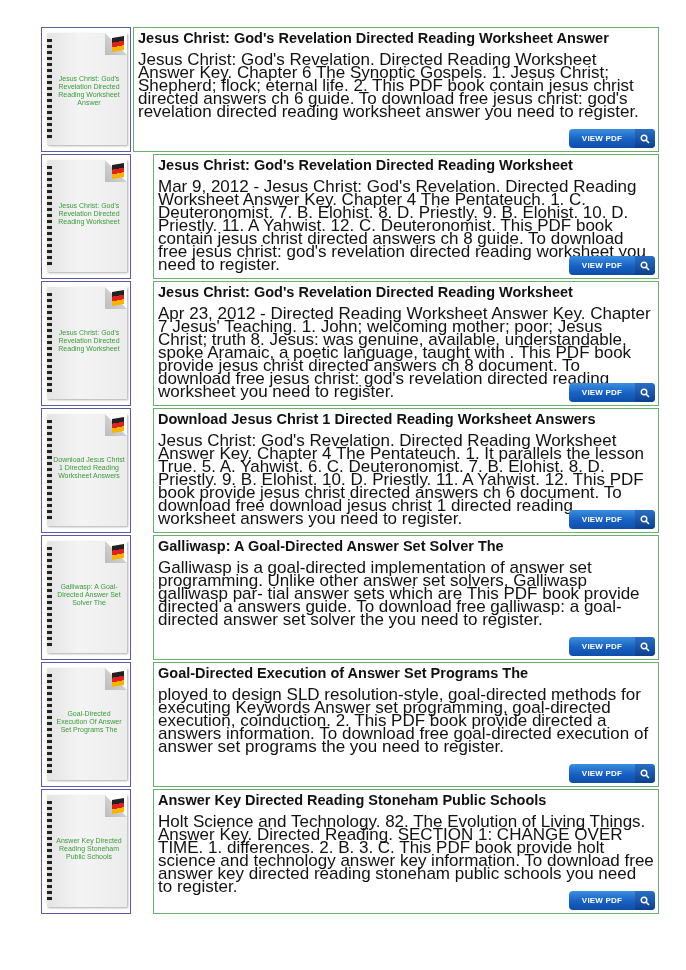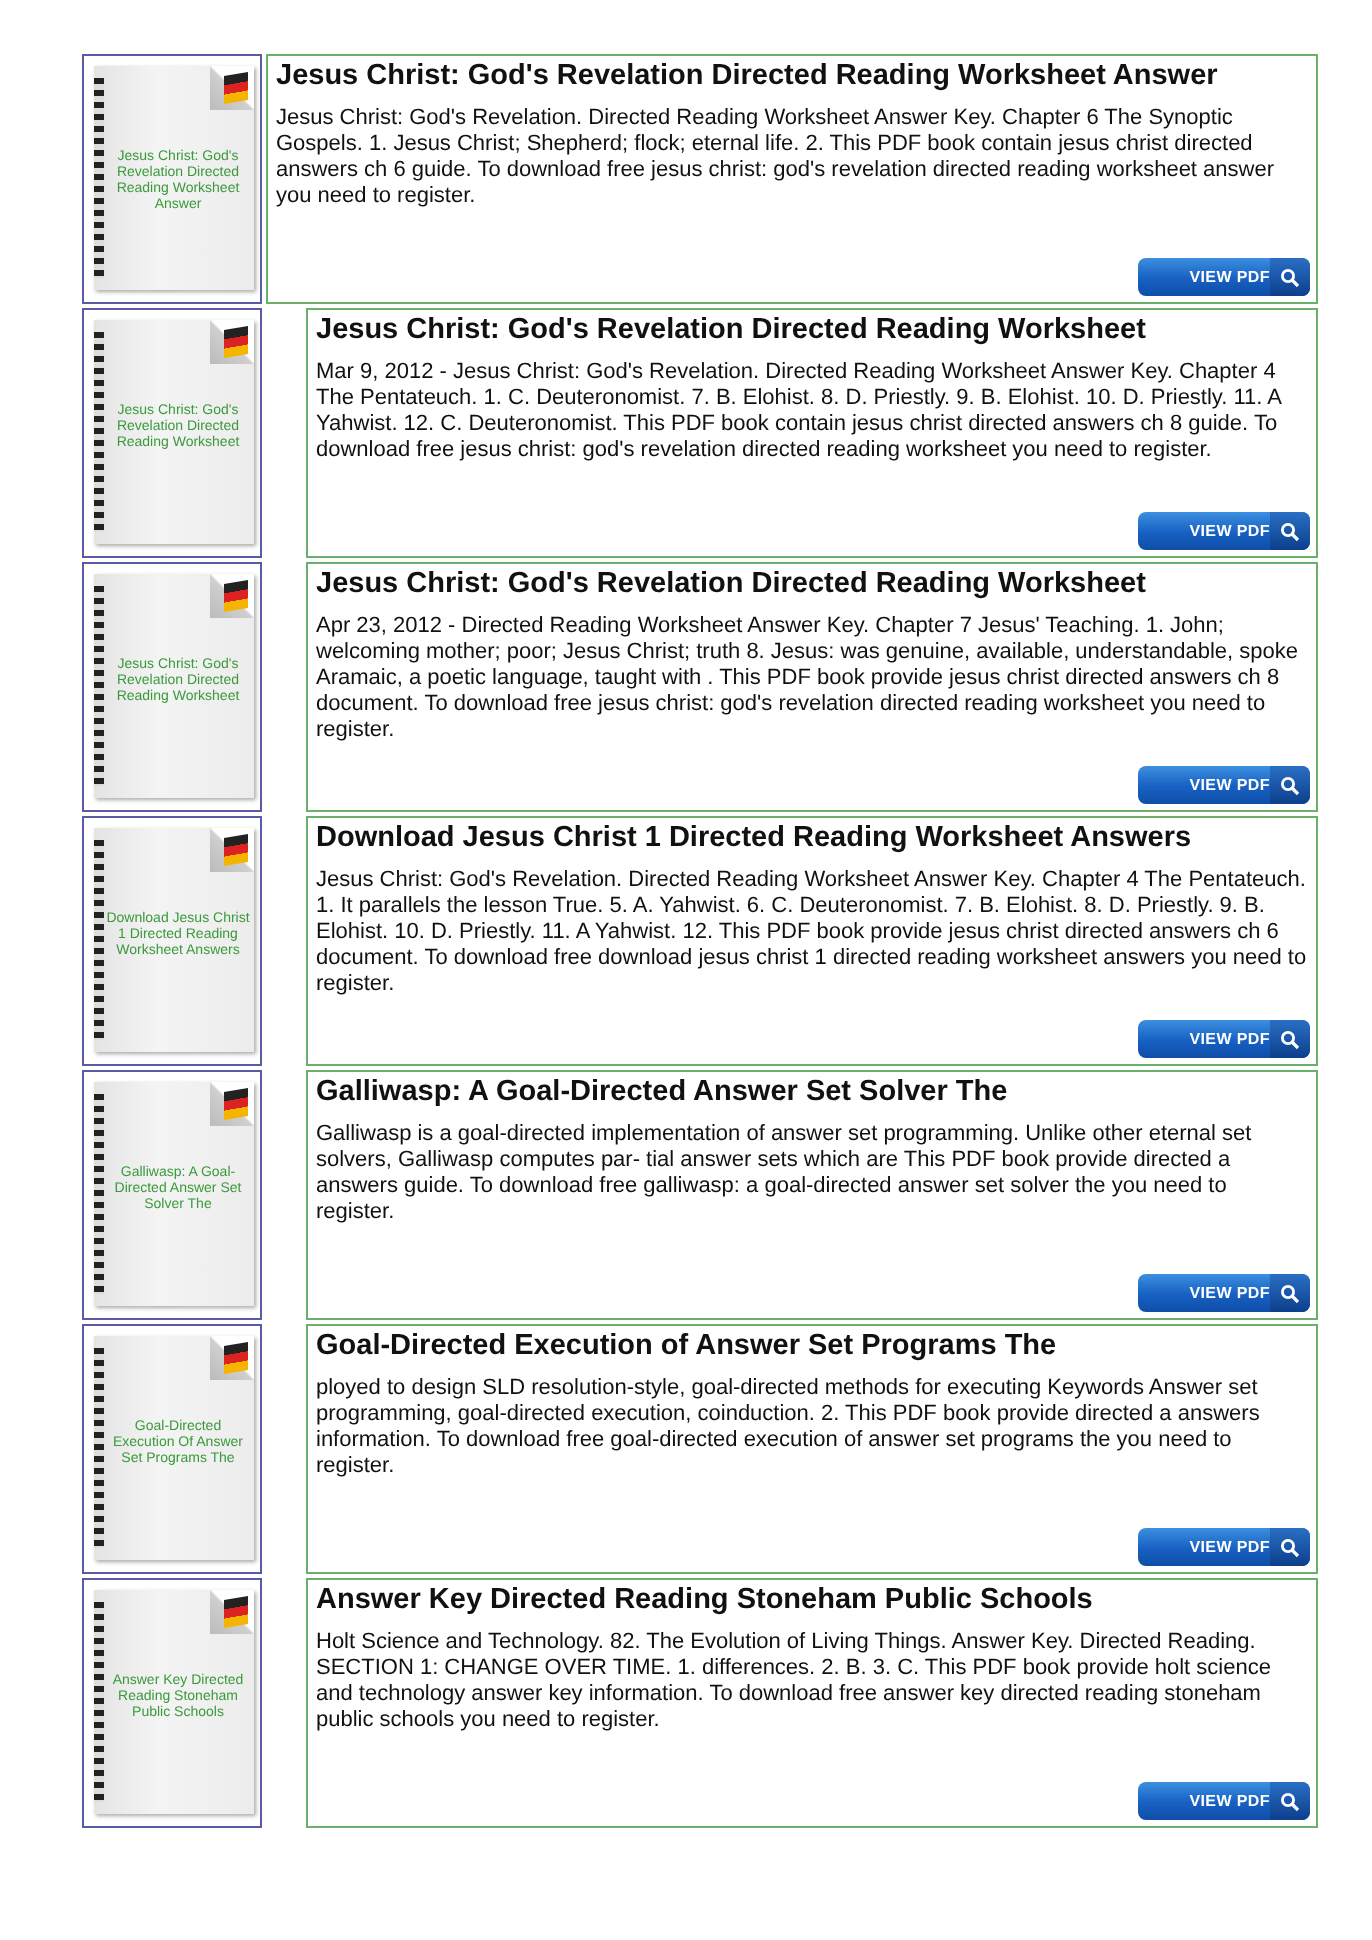--- a/index.html
+++ b/index.html
@@ -19,25 +19,25 @@
             background: repeating-linear-gradient(180deg, #222 0 3px, #ddd 3px 6px); }
   .fold { position: absolute; right: 0; top: 0; width: 22px; height: 22px;
           background: linear-gradient(225deg, #fff 48%, #cfcfcf 52%, #bbb 100%); }
   .flag { position: absolute; right: 3px; top: 4px; width: 12px; height: 14px;
           background: linear-gradient(180deg, #222 0 33%, #d22 33% 66%, #f4b400 66% 100%);
           transform: skewY(-10deg); }
   .thumb-text { position: absolute; left: 6px; right: 2px; top: 42px; text-align: center;
                 font-size: 7px; line-height: 8px; color: #3a9a3a; }
   .title { font-weight: bold; font-size: 14.5px; color: #111; margin: 1px 0 7px 0;
            white-space: nowrap; overflow: hidden; }
-  .desc { font-size: 11px; line-height: 13px; color: #111; }
+  .desc { font-size: 17px; line-height: 13px; color: #111; }
   .view-btn { position: absolute; right: 3px; bottom: 3px; width: 86px; height: 19px;
               border-radius: 4px; background: linear-gradient(180deg, #3c8fe0 0%, #1760c2 55%, #0f4ea8 100%);
               display: flex; align-items: center; cursor: pointer; overflow: hidden; }
-  .view-btn .lbl { flex: 1; text-align: right; color: #fff; font-size: 8px; font-weight: bold;
+  .view-btn .lbl { flex: 1; text-align: center; color: #fff; font-size: 8px; font-weight: bold;
                    letter-spacing: 0.2px; }
   .view-btn .ico { width: 20px; height: 19px; background: linear-gradient(180deg, #2a6fc4, #0c3f8c);
                    display: flex; align-items: center; justify-content: center; }
 </style>
 </head>
 <body>
 
 <div class="list">
 
   <div class="row">
@@ -140,21 +140,21 @@
     <div class="thumb-cell">
       <div class="doc">
         <div class="spiral"></div>
         <div class="fold"></div>
         <div class="flag"></div>
         <div class="thumb-text">Galliwasp: A Goal-Directed Answer Set Solver The</div>
       </div>
     </div>
     <div class="content-cell">
       <div class="title">Galliwasp: A Goal-Directed Answer Set Solver The</div>
-      <div class="desc">Galliwasp is a goal-directed implementation of answer set programming. Unlike other eternal set solvers, Galliwasp computes par- tial answer sets which are  This PDF book provide directed a answers guide. To download free galliwasp: a goal-directed answer set solver the you need to register.</div>
+      <div class="desc">Galliwasp is a goal-directed implementation of answer set programming. Unlike other answer set solvers, Galliwasp galliwasp par- tial answer sets which are  This PDF book provide directed a answers guide. To download free galliwasp: a goal-directed answer set solver the you need to register.</div>
       <div class="view-btn">
         <span class="lbl">VIEW PDF</span>
         <span class="ico">
           <svg width="10" height="10" viewBox="0 0 10 10">
               <circle cx="4" cy="4" r="2.8" stroke="#fff" stroke-width="1.4" fill="none"></circle>
               <line x1="6" y1="6" x2="9" y2="9" stroke="#fff" stroke-width="1.6"></line>
             </svg>
         </span>
       </div>
     </div>

